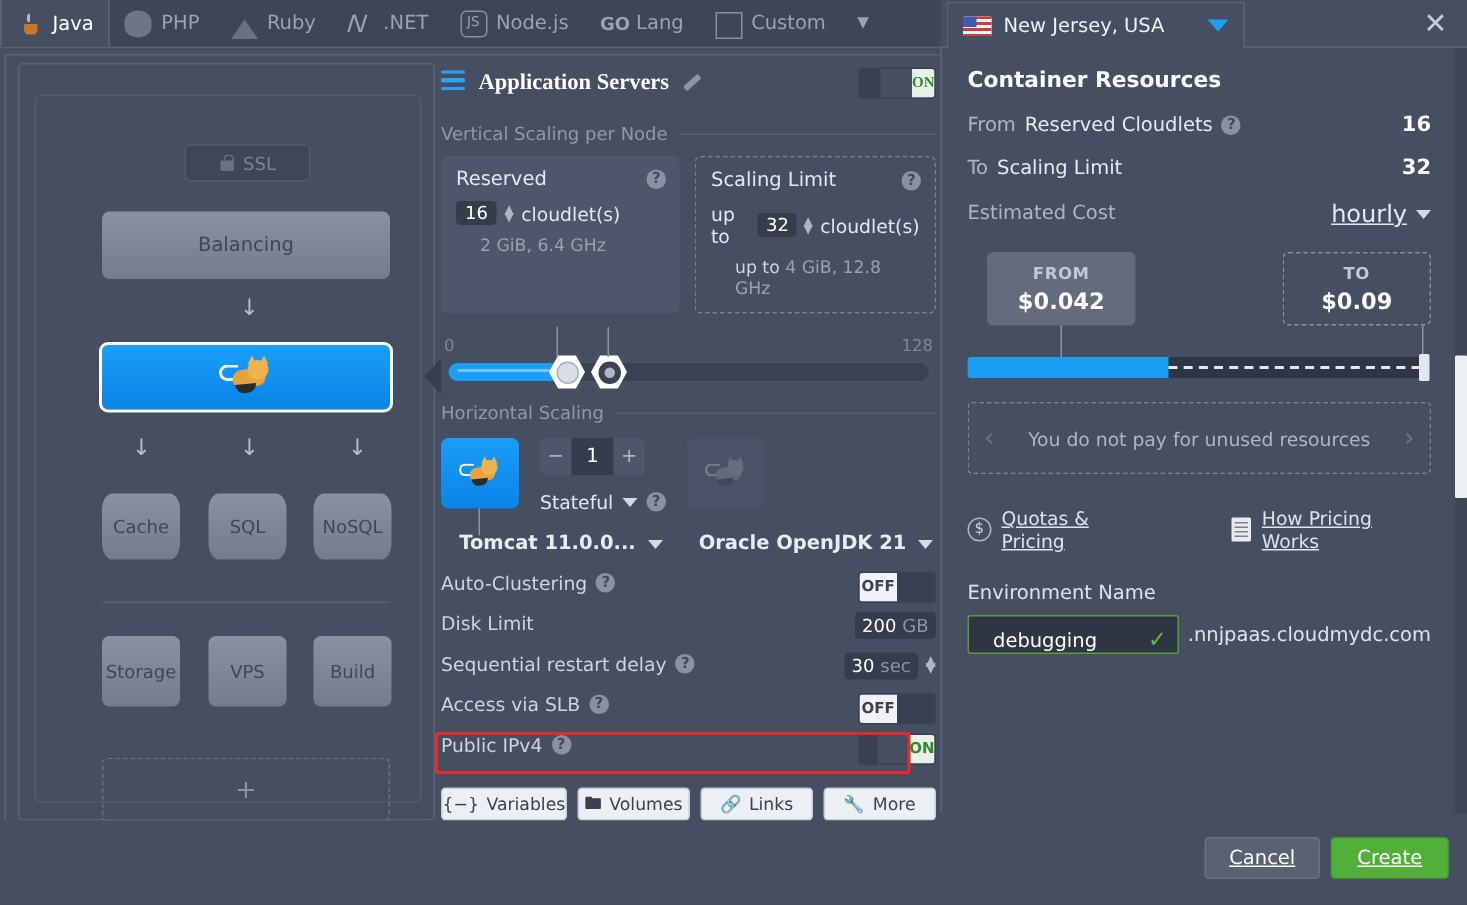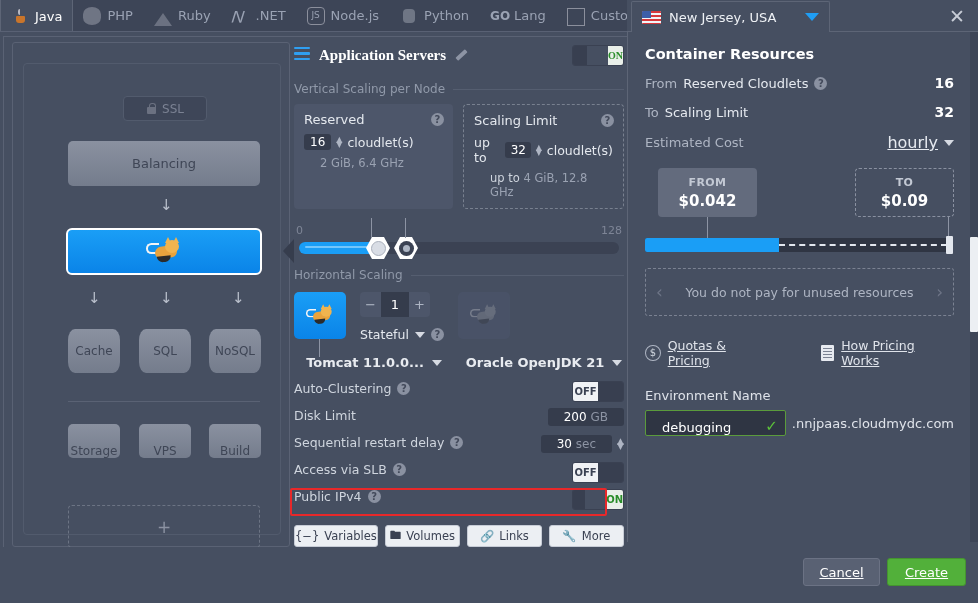--- a/index.html
+++ b/index.html
@@ -90,23 +90,23 @@
     font-family: "DejaVu Sans", sans-serif; user-select: none;
   }
   .db-node {
     position: absolute; top: 286px; width: 52px; height: 44px;
     background: linear-gradient(#8a91a0, #747c8c);
     border-radius: 7px / 11px;
     display:flex; align-items:center; justify-content:center;
     font-size: 12px; color: #3f4656; cursor:pointer;
   }
   .svc-node {
-    position: absolute; top: 381px; width: 52px; height: 34px;
+    position: absolute; top: 381px; width: 52px; height: 47px;
     background: linear-gradient(#8a91a0, #747c8c); border-radius: 5px;
-    display:flex; align-items:flex-end; justify-content:center;
+    display:flex; align-items:center; justify-content:center;
     font-size:12px; color:#3f4656; cursor:pointer;
   }
   .divider-line { position:absolute; left:55px; top:358px; width:192px; height:1px; background:#5a6274; }
   .add-node {
     position:absolute; left:55px; top:462px; width:192px; height:43px;
     border: 1px dashed #6c7484; border-radius:4px;
     display:flex; align-items:center; justify-content:center;
     color:#8b92a2; font-size:17px; cursor:pointer;
   }
   .pointer-tri {
@@ -213,21 +213,21 @@
     font-size:13px; font-weight:700; color:#e8ebf0; cursor:pointer; padding:3px 0;
   }
   .conn-vline{ position:absolute; background:#8d94a4; width:1px; }
 
   .opt-row {
     display:flex; align-items:flex-start; height:27px; font-size:12.5px; color:#cfd5de;
   }
   .opt-row .lbl { display:flex; align-items:center; gap:6px; }
   .opt-row .ctl { margin-left:auto; display:flex; align-items:center; gap:5px; }
   .valbox {
-    background:#353c4c; border-radius:3px; padding:2px 16px; font-size:12px; color:#ffffff;
+    background:#353c4c; border-radius:3px; padding:2px 5px; font-size:12px; color:#ffffff;
   }
   .valbox .unit{ color:#8d94a4; }
 
   .highlight-box {
     position:absolute; left:-4px; width:317px; height:28px;
     border:2px solid #e8282a; border-radius:2px; pointer-events:none;
   }
 
   .btn-row { display:flex; gap:7px; margin-top:9px; }
   .mini-btn {
@@ -348,24 +348,20 @@
       <span class="ic ic-ruby"></span>
       <span>Ruby</span>
     </div>
     <div class="tab">
       <span class="ic ic-net">/\/</span>
       <span>.NET</span>
     </div>
     <div class="tab">
       <span class="ic ic-node">JS</span>
       <span>Node.js</span>
-    </div>
-    <div class="tab">
-      <span class="ic ic-python"></span>
-      <span>Python</span>
     </div>
     <div class="tab">
       <span class="ic ic-go">GO</span>
       <span>Lang</span>
     </div>
     <div class="tab">
       <span class="ic ic-custom"></span>
       <span>Custom</span>
     </div>
     <div class="tab-caret">▼</div>

